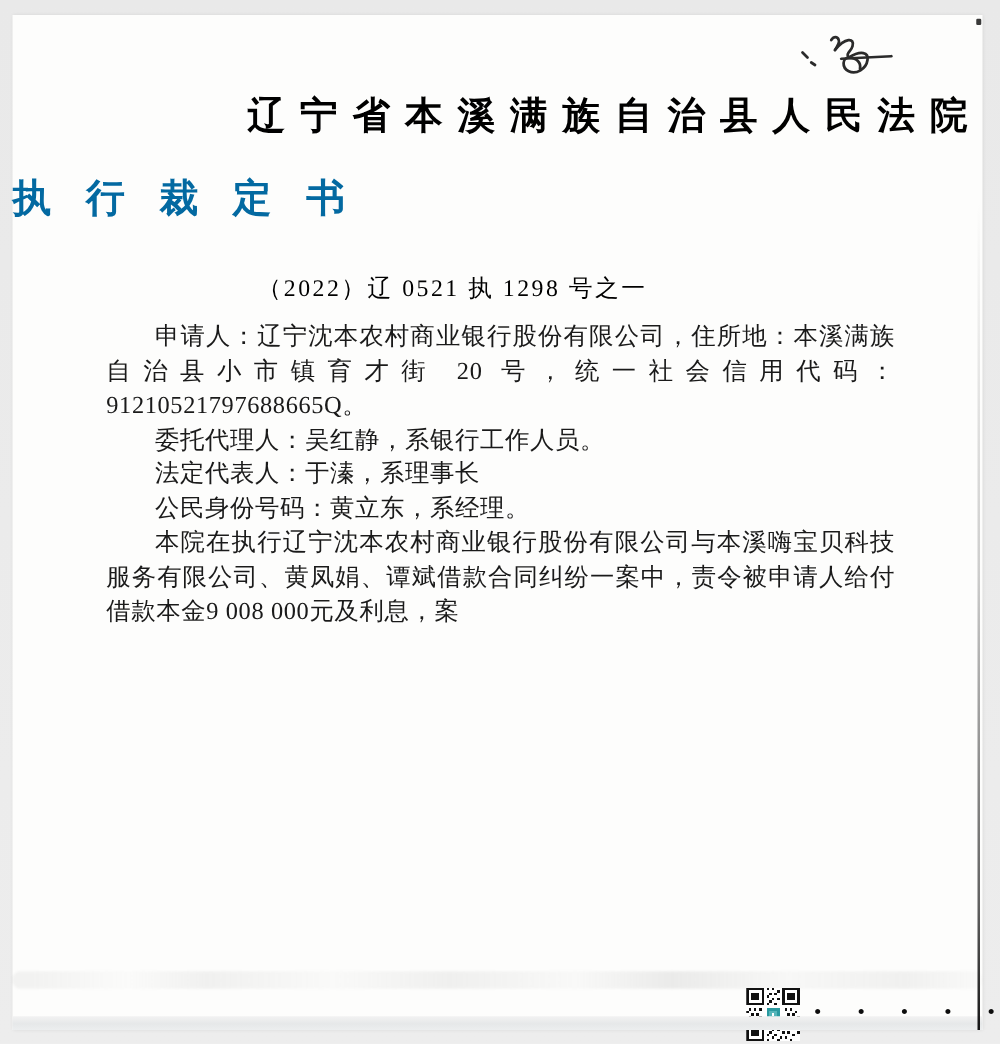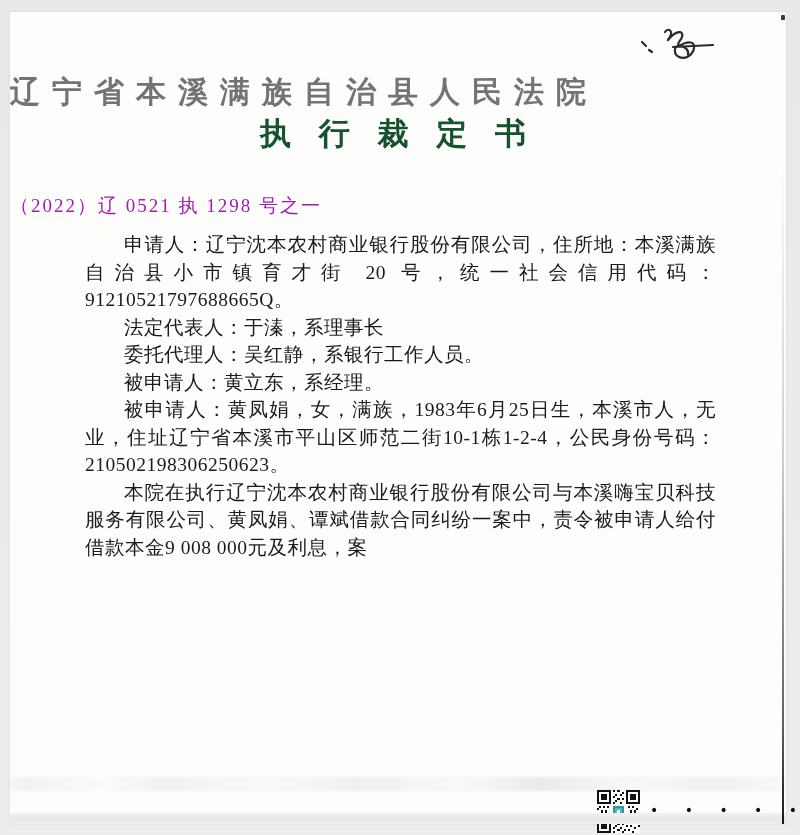--- a/index.html
+++ b/index.html
@@ -32,41 +32,42 @@
     position: absolute; right: 1px; top: 3px;
     width: 4px; height: 5px; background: #3a3a3a; border-radius: 1px;
   }
   .handwriting {
     position: absolute;
     left: 625px; top: 8px;
     width: 92px; height: 46px;
   }
   .court-name {
     margin-top: 60px;
-    text-align: left;
+    text-align: right;
     font-size: 30px;
     font-weight: 700;
     letter-spacing: 12px;
-    color: #737373;
+    color: #000000;
     white-space: nowrap;
   }
   .doc-title {
-    text-align: center;
+    margin-top: 25px;
+    text-align: left;
     font-size: 31px;
     font-weight: 700;
     letter-spacing: 10px;
-    color: #14532d;
+    color: #0369a1;
     white-space: nowrap;
   }
   .case-number {
     margin-top: 38px;
     padding-right: 72px;
-    text-align: left;
+    text-align: center;
     font-size: 19px;
-    color: #a21caf;
+    color: #000000;
     letter-spacing: 2px;
   }
   .doc-body {
     margin-top: 12px;
     padding: 0 70px 0 75px;
     font-size: 19.5px;
     line-height: 27.5px;
     color: #1a1a1a;
     text-align: justify;
   }
@@ -131,24 +132,23 @@
     </svg>
 
     <h1 class="court-name">辽宁省本溪满族自治县人民法院</h1>
 
     <h2 class="doc-title">执 行 裁 定 书</h2>
 
     <div class="case-number">（2022）辽 0521 执 1298 号之一</div>
 
     <div class="doc-body">
       <p>申请人：辽宁沈本农村商业银行股份有限公司，住所地：本溪满族自治县小市镇育才街 20 号，统一社会信用代码：91210521797688665Q。</p>
+      <p>委托代理人：吴红静，系银行工作人员。</p>
       <p>法定代表人：于溱，系理事长</p>
-      <p>委托代理人：吴红静，系银行工作人员。</p>
-      <p>被申请人：黄立东，系经理。</p>
-      <p>被申请人：黄凤娟，女，满族，1983年6月25日生，本溪市人，无业，住址辽宁省本溪市平山区师范二街10-1栋1-2-4，公民身份号码：210502198306250623。</p>
+      <p>公民身份号码：黄立东，系经理。</p>
       <p>本院在执行辽宁沈本农村商业银行股份有限公司与本溪嗨宝贝科技服务有限公司、黄凤娟、谭斌借款合同纠纷一案中，责令被申请人给付借款本金9 008 000元及利息，案</p>
     </div>
 
     <div class="smudge-band"></div>
 
     <div class="footer-row">
 
       <svg class="qr-code" viewBox="0 0 21 21" shape-rendering="crispEdges" aria-label="QR code">
         <rect x="0" y="0" width="21" height="21" fill="#ffffff"></rect>
         <g fill="#111111">

